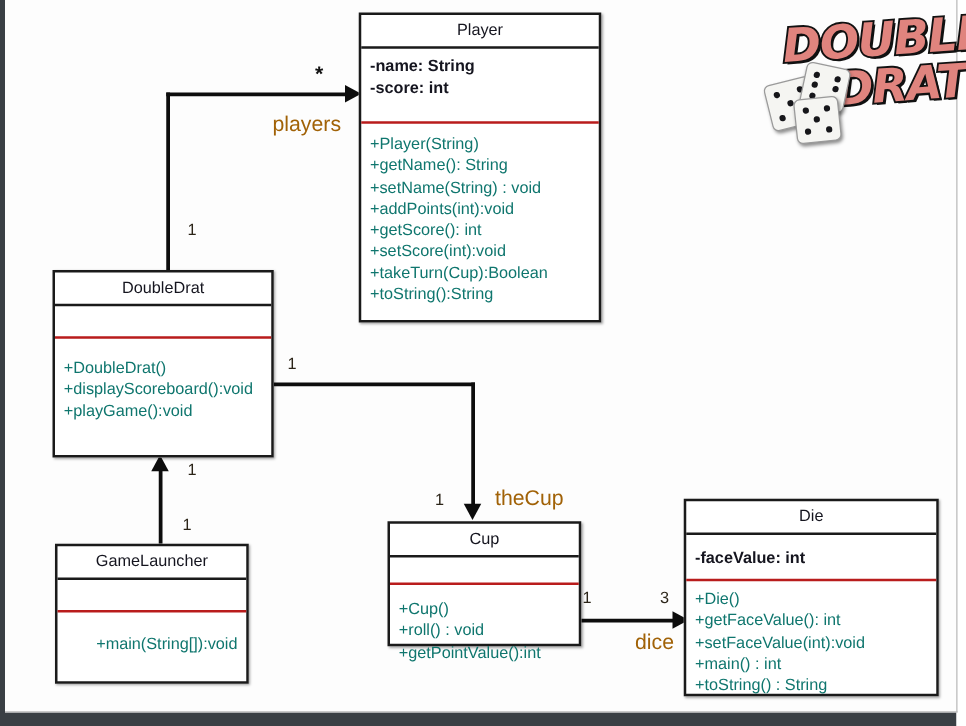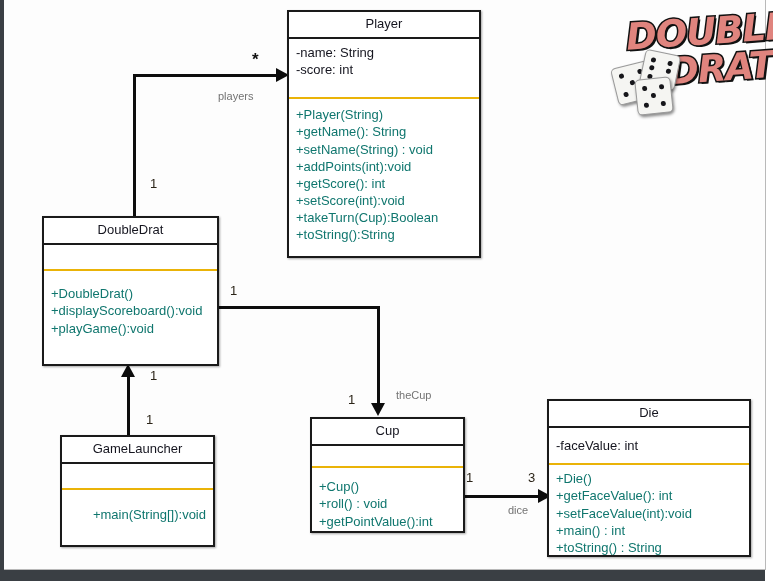--- a/index.html
+++ b/index.html
@@ -37,26 +37,27 @@
   .uml-name {
     text-align: center;
     font-size: 13px;
     color: #15151f;
     padding: 5px 4px 6px 4px;
     border-bottom: 2px solid #1a1a1a;
     box-sizing: border-box;
     line-height: 1.1;
   }
   .uml-attrs {
-    border-bottom: 2px solid #eab308;
+    border-bottom: 2px solid #b91c1c;
     box-sizing: border-box;
     padding: 5px 7px 6px 7px;
     font-size: 13px;
     color: #15151f;
     line-height: 1.32;
+    font-weight: bold;
   }
   .uml-ops {
     box-sizing: border-box;
     padding: 7px 7px 6px 7px;
     font-size: 13px;
     color: #0f766e;
     line-height: 1.32;
   }
   .uml-attrs.empty, .uml-ops.empty { min-height: 8px; }
   .member { white-space: nowrap; }
@@ -82,22 +83,22 @@
     border-right: 7px solid transparent;
     border-top: 13px solid #0d0d0d;
   }
   .arrow-up {
     border-left: 7px solid transparent;
     border-right: 7px solid transparent;
     border-bottom: 13px solid #0d0d0d;
   }
   .edge-label {
     position: absolute;
-    font-size: 11px;
-    color: #737373;
+    font-size: 17px;
+    color: #a16207;
     white-space: nowrap;
   }
   .mult {
     position: absolute;
     font-size: 13px;
     color: #2b2418;
     white-space: nowrap;
   }
   .mult-star { font-size: 17px; font-weight: bold; color:#111; }
 
@@ -229,29 +230,29 @@
   <div class="uml-class" style="left:42px; top:216px; width:177px; height:150px;">
     <div class="uml-name">DoubleDrat</div>
     <div class="uml-attrs empty" style="height:26px;"></div>
     <div class="uml-ops" style="padding-top:14px;">
       <div class="member">+DoubleDrat()</div>
       <div class="member">+displayScoreboard():void</div>
       <div class="member">+playGame():void</div>
     </div>
   </div>
 
-  <div class="uml-class" style="left:60px; top:435px; width:155px; height:112px;">
+  <div class="uml-class" style="left:44px; top:435px; width:155px; height:112px;">
     <div class="uml-name">GameLauncher</div>
     <div class="uml-attrs empty" style="height:26px;"></div>
     <div class="uml-ops" style="padding-top:16px;text-align:right;">
       <div class="member">+main(String[]):void</div>
     </div>
   </div>
 
-  <div class="uml-class" style="left:310px; top:417px; width:155px; height:116px;">
+  <div class="uml-class" style="left:310px; top:417px; width:155px; height:100px;">
     <div class="uml-name">Cup</div>
     <div class="uml-attrs empty" style="height:22px;"></div>
     <div class="uml-ops" style="padding-top:10px;">
       <div class="member">+Cup()</div>
       <div class="member">+roll() : void</div>
       <div class="member">+getPointValue():int</div>
     </div>
   </div>
 
   <div class="uml-class" style="left:547px; top:399px; width:204px; height:158px;">

